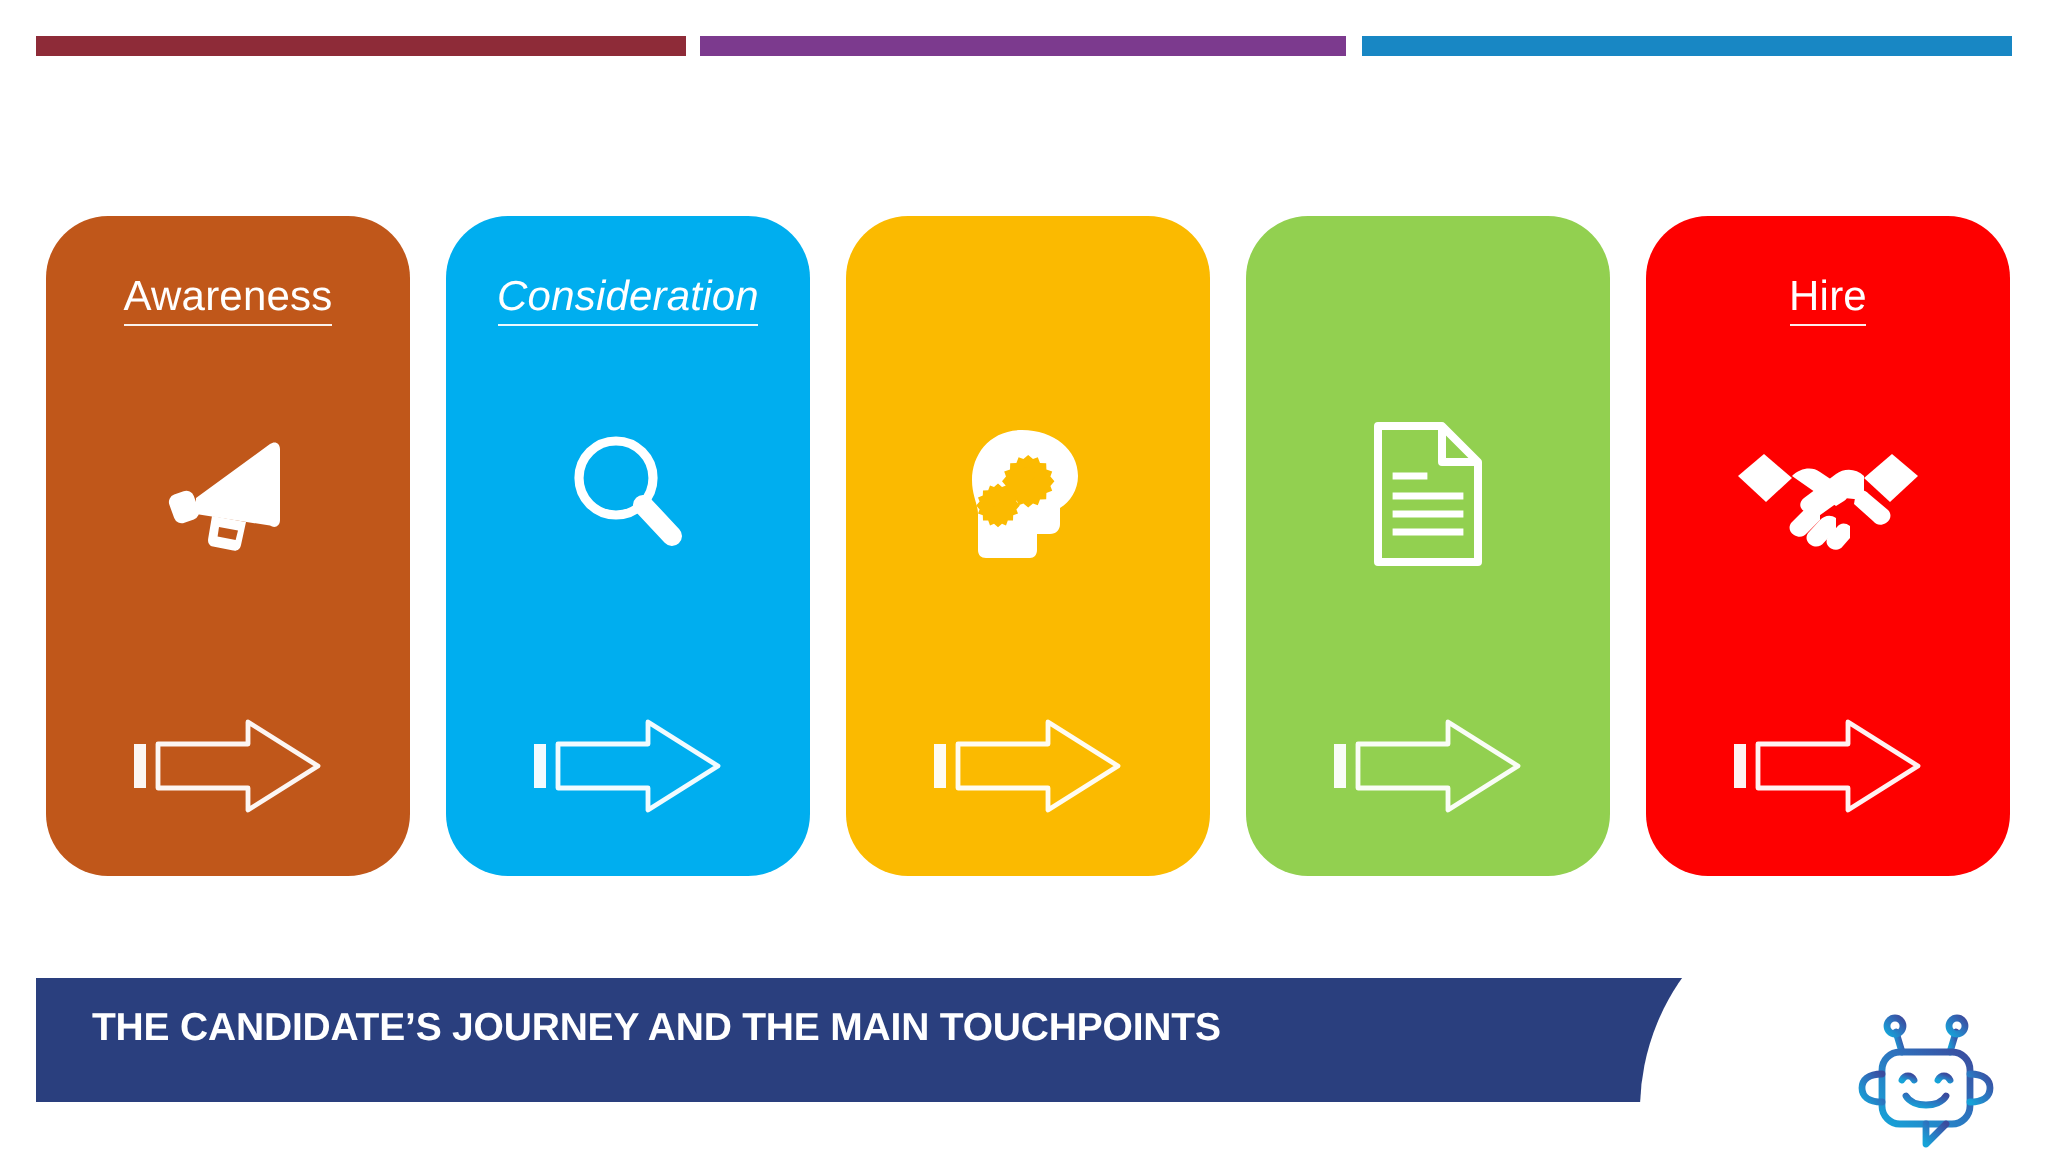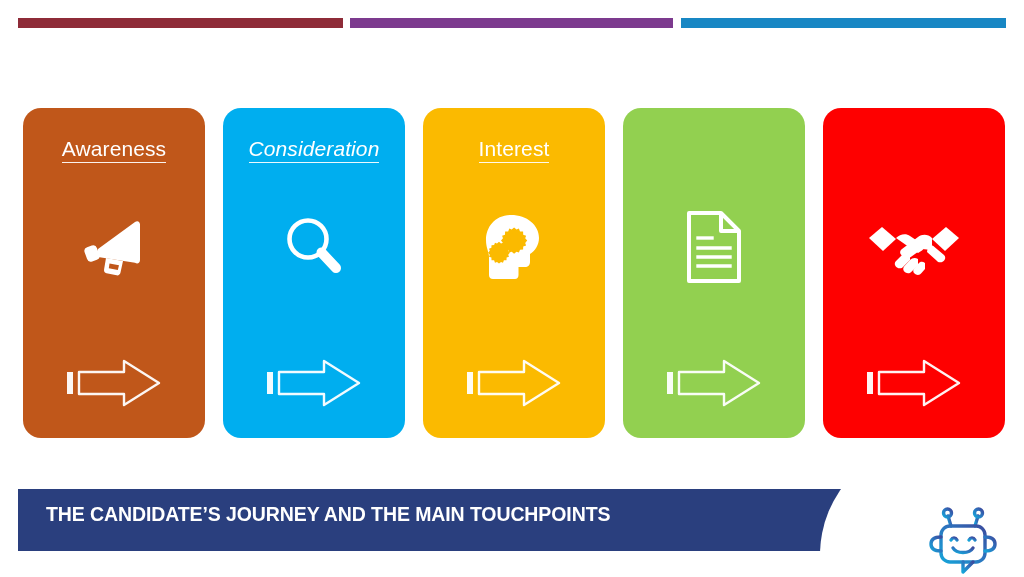--- a/index.html
+++ b/index.html
@@ -39,21 +39,21 @@
     top: 108px;
     left: 23px;
     width: 978px;
     height: 330px;
   }
   .card {
     position: absolute;
     top: 0;
     width: 182px;
     height: 330px;
-    border-radius: 18px;
+    border-radius: 31px;
     box-sizing: border-box;
   }
   .card-0 { left: 0px; }
   .card-1 { left: 200px; font-style: italic; }
   .card-2 { left: 400px; }
   .card-3 { left: 600px; }
   .card-4 { left: 800px; }
 
   .card-title {
     position: absolute;
@@ -189,23 +189,20 @@
     </div>
     <div class="card-arrow">
       <svg width="96" height="50" viewBox="0 0 96 50" aria-hidden="true">
         <rect x="1" y="14" width="6" height="22" fill="#ffffff" opacity="0.95"></rect>
         <path d="M13 14 L58 14 L58 3 L93 25 L58 47 L58 36 L13 36 Z" fill="none" stroke="#ffffff" stroke-width="2.4" stroke-linejoin="round" opacity="0.95"></path>
       </svg>
     </div>
   </div>
 
   <div class="card card-2" style="background: rgb(251, 186, 0);">
-    <div class="card-title underlined">
-      <span class="tx">Interest</span>
-    </div>
     <div class="card-icon">
       <svg width="66" height="72" viewBox="0 0 66 72" aria-hidden="true">
         <path d="M30 4 C14 4 5 16 5 29 C5 37 8 41 8 46 L8 64 C8 66.5 9.5 68 12 68 L34 68 C36 68 37.5 66.5 37.5 64 L37.5 56 L44 56 C47 56 49 54 49 51 L49 43 C54 40 58 34 58 27 C58 14 46 4 30 4 Z" fill="#ffffff"></path>
         <g fill="#FBBA00">
           <path d="M35.5 18.5 l2.4 -.9 1.1 2.9 3.1 .1 .1 3.1 2.9 1.1 -.9 2.4 2 2.4 -2 2.4 .9 2.4 -2.9 1.1 -.1 3.1 -3.1 .1 -1.1 2.9 -2.4 -.9 -2.4 2 -2.4 -2 -2.4 .9 -1.1 -2.9 -3.1 -.1 -.1 -3.1 -2.9 -1.1 .9 -2.4 -2 -2.4 2 -2.4 -.9 -2.4 2.9 -1.1 .1 -3.1 3.1 -.1 1.1 -2.9 2.4 .9 2.4 -2 Z"></path>
           <path d="M20 32.5 l2 -.8 .9 2.4 2.6 .1 .1 2.6 2.4 .9 -.8 2 1.7 2 -1.7 2 .8 2 -2.4 .9 -.1 2.6 -2.6 .1 -.9 2.4 -2 -.8 -2 1.7 -2 -1.7 -2 .8 -.9 -2.4 -2.6 -.1 -.1 -2.6 -2.4 -.9 .8 -2 -1.7 -2 1.7 -2 -.8 -2 2.4 -.9 .1 -2.6 2.6 -.1 .9 -2.4 2 .8 2 -1.7 Z"></path>
         </g>
         <circle cx="33" cy="26" r="3.6" fill="#FBBA00"></circle>
         <circle cx="18" cy="40" r="3" fill="#FBBA00"></circle>
       </svg>
@@ -233,20 +230,23 @@
     </div>
     <div class="card-arrow">
       <svg width="96" height="50" viewBox="0 0 96 50" aria-hidden="true">
         <rect x="1" y="14" width="6" height="22" fill="#ffffff" opacity="0.95"></rect>
         <path d="M13 14 L58 14 L58 3 L93 25 L58 47 L58 36 L13 36 Z" fill="none" stroke="#ffffff" stroke-width="2.4" stroke-linejoin="round" opacity="0.95"></path>
       </svg>
     </div>
   </div>
 
   <div class="card card-4" style="background: rgb(254, 0, 0);">
+    <div class="card-title underlined">
+      <span class="tx">Hire</span>
+    </div>
     <div class="card-icon">
       <svg width="96" height="62" viewBox="0 0 96 62" aria-hidden="true">
         <g fill="#ffffff">
           <path d="M3 22 L16 11 L30 23 L17 35 Z"></path>
           <path d="M93 22 L80 11 L66 23 L79 35 Z"></path>
           <path d="M30 22 C34 18 40 17 44 20 L56 28 C58.5 29.8 58.5 33 56 34.5 L52 37 L40 29 Z"></path>
           <path d="M66 22 C62 18 56 18 52 21 L36 33 C33.5 34.8 33.5 38 36 39.5 L42 43 L56 33 L66 34 Z"></path>
           <path d="M44 38 C41 36 38 37 36 39 L30 45 C28 47 28.5 50 31 51.5 C33.5 53 36 52.5 37.5 50.5 L44 44 Z"></path>
           <path d="M52 43 C49 41 46 42 44 44 L38.5 50 C36.5 52 37 55 39.5 56.5 C42 58 44.5 57.2 46 55.2 L52 49 Z"></path>
           <path d="M59 47 C56.5 45 54 45.5 52.5 47.5 L48.5 52 C46.5 54 47 56.8 49.5 58.2 C51.8 59.5 54 59 55.5 57 L59 53 Z"></path>

